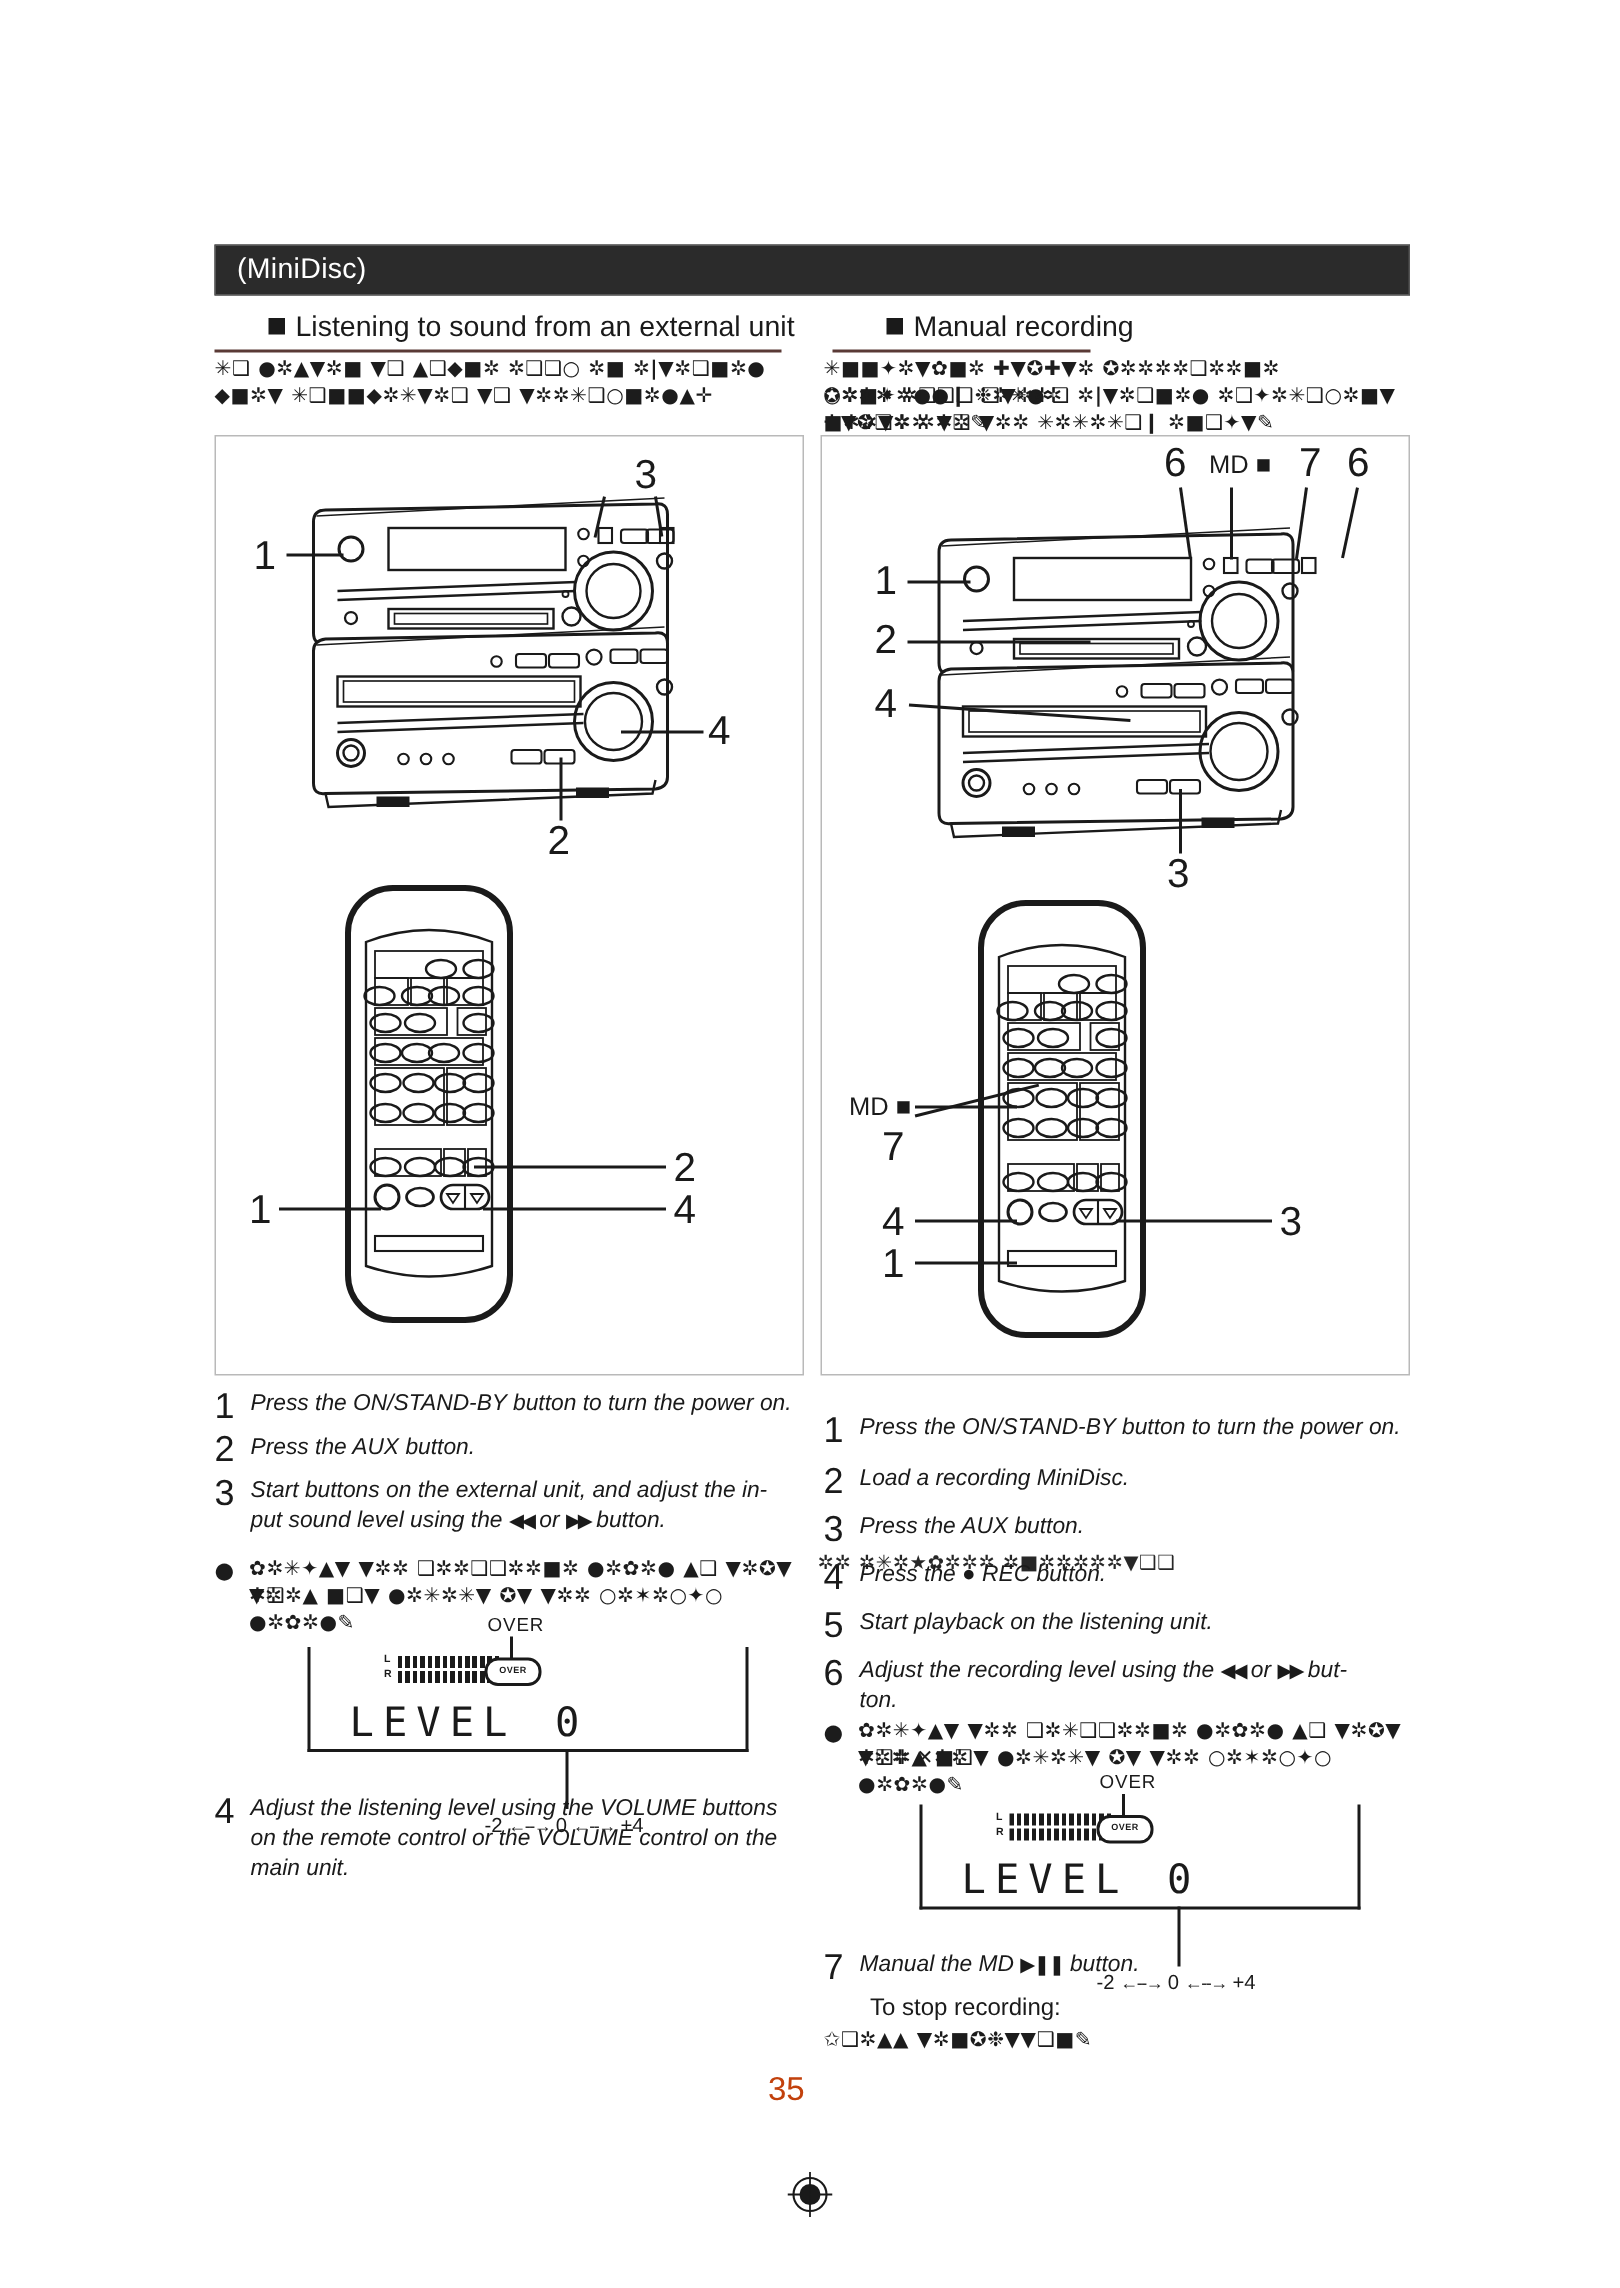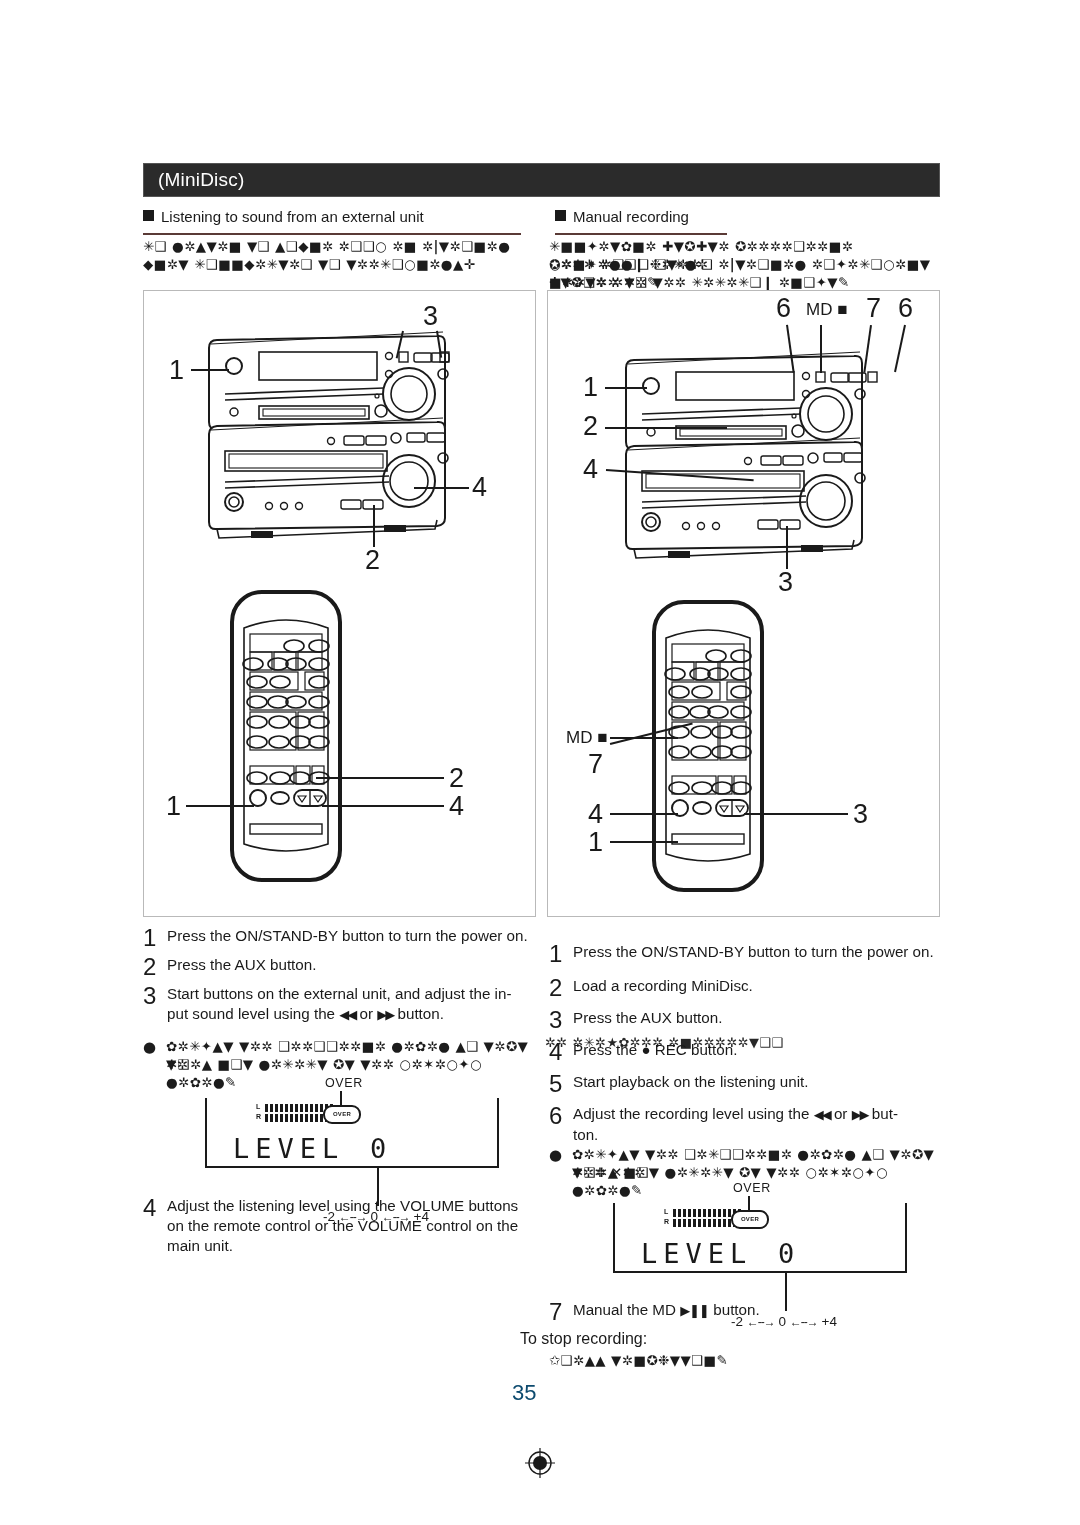--- a/index.html
+++ b/index.html
@@ -8,42 +8,42 @@
 
   .page{position:absolute;left:0;top:0;width:1080px;height:1525px;}
 
   
   .contbar{position:absolute;left:143px;top:163px;width:795px;height:32px;
            background:#2b2b2b;border:1px solid #555;}
   .contbar span{position:absolute;left:14px;top:5px;color:#fff;font-size:19px;
                 letter-spacing:.2px;}
 
   
-  .sechead{position:absolute;font-size:15px;color:#1a1a1a;white-space:nowrap;}
+  .sechead{position:absolute;font-size:19px;color:#1a1a1a;white-space:nowrap;margin-left:36px;}
   .sechead .sq{display:inline-block;width:11px;height:11px;background:#1a1a1a;
                margin-right:7px;vertical-align:1px;}
   .secrule{position:absolute;height:1.6px;background:#5a3a36;}
 
   
   .wd{position:absolute;font-family:"DejaVu Sans",sans-serif;font-size:13.4px;
       line-height:18px;color:#1c1c1c;letter-spacing:.4px;white-space:pre-wrap;
       font-weight:700;}
 
   
   .frame{position:absolute;border:1px solid #b9b9b9;background:#fff;}
 
   
   .callout{position:absolute;font-size:27px;color:#1a1a1a;line-height:1;}
   .lbl{position:absolute;font-size:17px;color:#1a1a1a;line-height:1;}
   .leader{position:absolute;background:#1a1a1a;}
 
   
   .step{position:absolute;display:flex;gap:8px;}
   .step .n{font-size:24px;line-height:1;min-width:16px;}
-  .step .t{font-size:15.2px;line-height:20px;}
+  .step .t{font-size:15.2px;line-height:20px;font-style:italic;}
   .bullettxt{position:absolute;font-size:15.2px;}
 
   
   .lcd{position:absolute;}
   .lcd .box{position:absolute;left:0;top:22px;width:290px;height:68px;
             border:2px solid #1a1a1a;border-top:none;}
   .lcd .over-lbl{position:absolute;font-size:12.5px;letter-spacing:.6px;}
   .lcd .over-stem{position:absolute;width:2px;background:#1a1a1a;}
   .lcd .over-pill{position:absolute;width:34px;height:15px;border:2px solid #1a1a1a;
                   border-radius:9px;background:#fff;font-size:6px;text-align:center;
@@ -53,21 +53,21 @@
   .lcd .mlab{position:absolute;left:-9px;top:-1px;font-size:7px;font-weight:700;}
   .lcd .bars{position:absolute;left:0;top:0;height:8px;
              background:repeating-linear-gradient(to right,#1a1a1a 0 3px,#fff 3px 5px);}
   .lcd .seg{position:absolute;font-family:"DejaVu Sans Mono","Liberation Mono",monospace;
             font-size:27px;letter-spacing:6px;color:#1a1a1a;}
   .lcd .valstem{position:absolute;width:2px;background:#1a1a1a;}
   .lcd .scale{position:absolute;font-size:13.5px;white-space:nowrap;}
   .lcd .scale .ar{letter-spacing:-1px;font-size:12px;}
 
   
-  .pageno{position:absolute;font-size:22px;color:#0c4a6e;}
+  .pageno{position:absolute;font-size:22px;color:#c2410c;}
   .crop{position:absolute;width:30px;height:30px;}
 
   
   .ill{position:absolute;}
   .ill svg{display:block;}
 </style>
 </head>
 <body>
 
 <div class="page">
@@ -530,21 +530,21 @@
 
   <div class="step" style="left:549px;top:1300px;width:395px;">
     <span class="n">7</span>
     <span class="t">
       <span>Manual the MD</span>
       <span style="font-size:13px;letter-spacing:-1px;">▶❚❚</span>
       <span>button.</span>
     </span>
   </div>
 
-  <div class="bullettxt" style="left:520px;top:1330px;font-size:16px;">To stop recording:</div>
+  <div class="bullettxt" style="left:580px;top:1330px;font-size:16px;">To stop recording:</div>
   <div class="wd" style="left:549px;top:1352px;width:395px;">✩❑✲▲▲ ▼✲■✪❉▼▼❑■✎</div>
 
   <div class="pageno" style="left:512px;top:1380px;">35</div>
 
   <div class="crop" style="left:525px;top:1448px;">
     <svg width="30" height="30" viewBox="0 0 30 30">
       <circle cx="15" cy="15" r="7" fill="#1a1a1a"></circle>
       <circle cx="15" cy="15" r="11" fill="none" stroke="#1a1a1a" stroke-width="1.4"></circle>
       <path d="M15 0 L15 30 M0 15 L30 15" stroke="#1a1a1a" stroke-width="1.2"></path>
     </svg>

